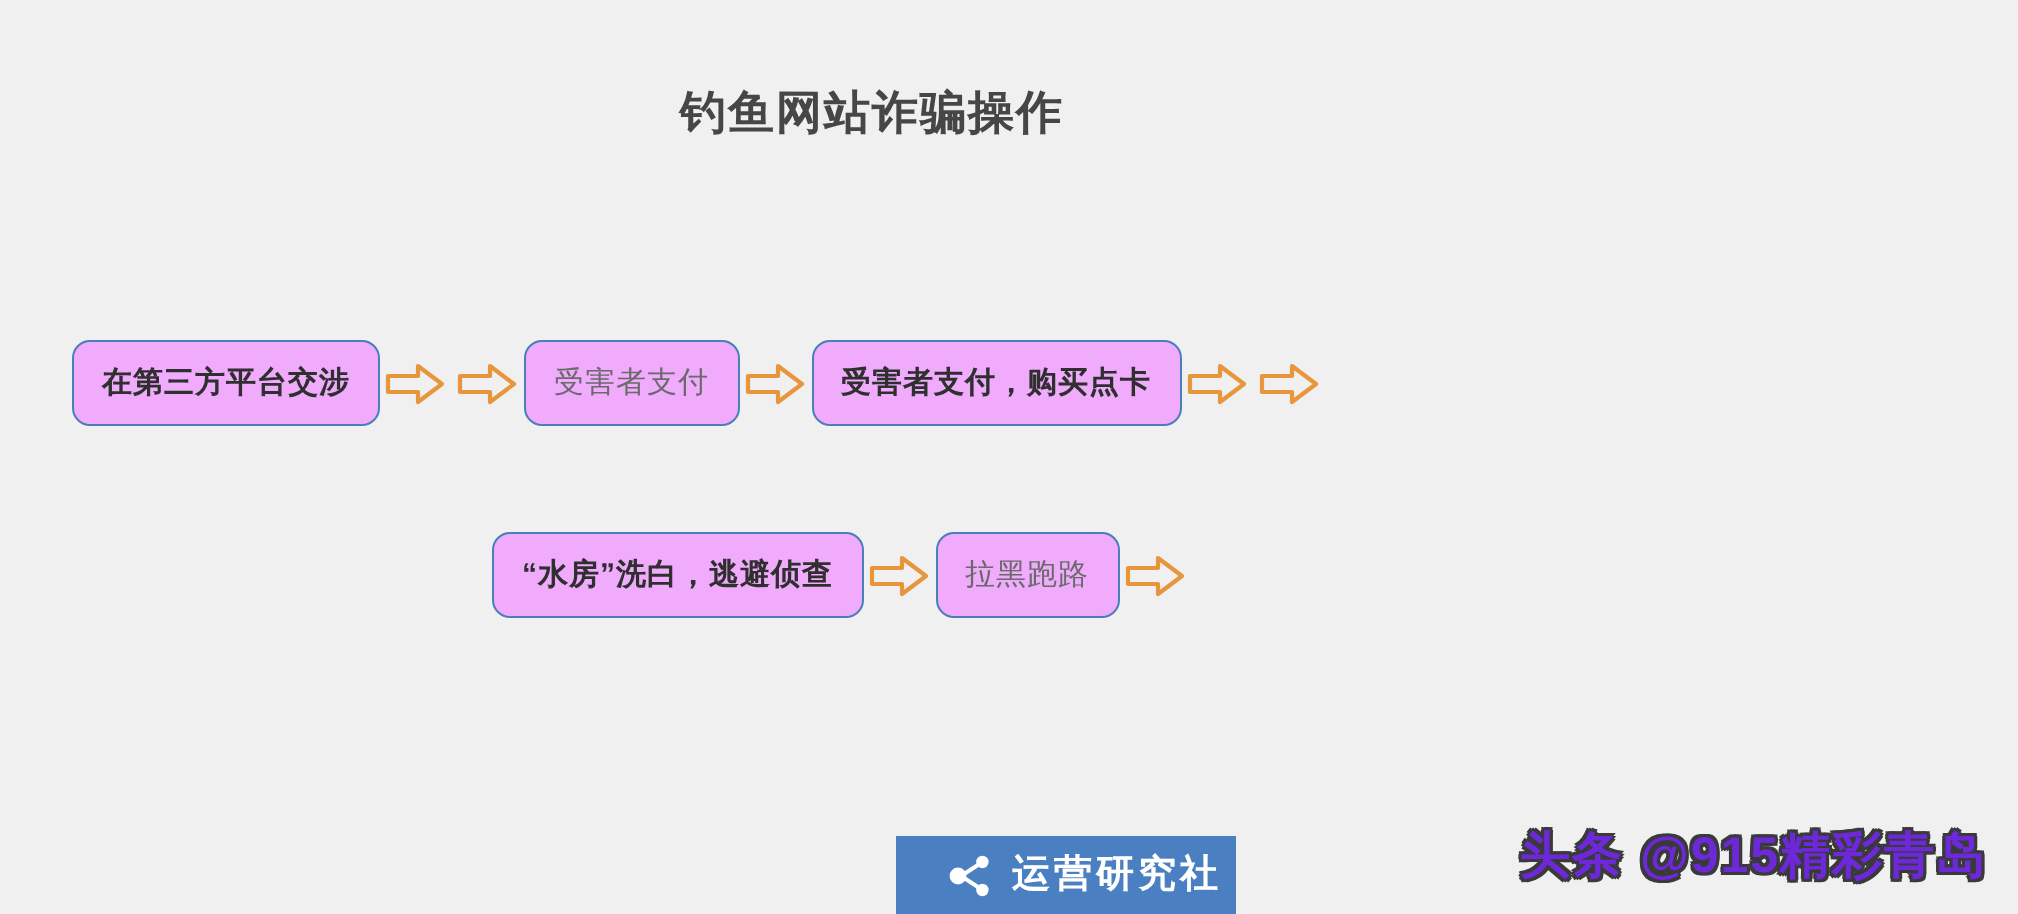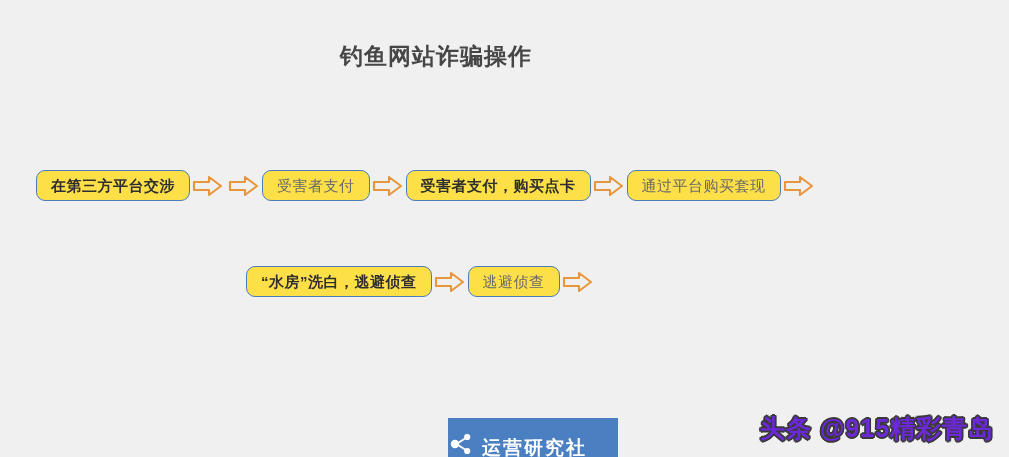--- a/index.html
+++ b/index.html
@@ -39,24 +39,24 @@
   .flow-row {
     position: absolute;
     display: flex;
     align-items: center;
   }
   .row-1 { top: 170px; left: 36px; }
   .row-2 { top: 266px; left: 246px; }
 
   .node {
     box-sizing: border-box;
-    height: 31px;
+    height: 43px;
     border: 1.6px solid #4a7ebb;
     border-radius: 9px;
-    background: #fde047;
+    background: #f0abfc;
     display: flex;
     align-items: center;
     justify-content: center;
     padding: 0 14px;
     white-space: nowrap;
   }
   .node-label {
     font-size: 15px;
     line-height: 1;
     letter-spacing: 0.5px;
@@ -83,22 +83,22 @@
 
   
   .logo-badge {
     position: absolute;
     left: 448px;
     top: 418px;
     width: 170px;
     height: 39px;
     background: #4a7fc1;
     display: flex;
-    align-items: flex-end;
-    padding-left: 0;
+    align-items: center;
+    padding-left: 24px;
     box-sizing: border-box;
   }
   .logo-icon {
     width: 26px;
     height: 26px;
     flex: 0 0 auto;
     margin-right: 8px;
   }
   .logo-icon svg { display: block; }
   .logo-text {
@@ -171,23 +171,20 @@
     <div class="node emph">
       <span class="node-label">受害者支付，购买点卡</span>
     </div>
 
     <div class="arrow">
       <svg width="32" height="24" viewBox="0 0 32 24">
         <path d="M2 8 L17 8 L17 3 L29 12 L17 21 L17 16 L2 16 Z" fill="none" stroke="#e8963c" stroke-width="2.1" stroke-linejoin="round" stroke-linecap="round"></path>
       </svg>
     </div>
 
-    <div class="node plain">
-      <span class="node-label">通过平台购买套现</span>
-    </div>
 
     <div class="arrow">
       <svg width="32" height="24" viewBox="0 0 32 24">
         <path d="M2 8 L17 8 L17 3 L29 12 L17 21 L17 16 L2 16 Z" fill="none" stroke="#e8963c" stroke-width="2.1" stroke-linejoin="round" stroke-linecap="round"></path>
       </svg>
     </div>
 
   </div>
 
   <div class="flow-row row-2">
@@ -196,21 +193,21 @@
       <span class="node-label">“水房”洗白，逃避侦查</span>
     </div>
 
     <div class="arrow">
       <svg width="32" height="24" viewBox="0 0 32 24">
         <path d="M2 8 L17 8 L17 3 L29 12 L17 21 L17 16 L2 16 Z" fill="none" stroke="#e8963c" stroke-width="2.1" stroke-linejoin="round" stroke-linecap="round"></path>
       </svg>
     </div>
 
     <div class="node plain">
-      <span class="node-label">逃避侦查</span>
+      <span class="node-label">拉黑跑路</span>
     </div>
 
     <div class="arrow">
       <svg width="32" height="24" viewBox="0 0 32 24">
         <path d="M2 8 L17 8 L17 3 L29 12 L17 21 L17 16 L2 16 Z" fill="none" stroke="#e8963c" stroke-width="2.1" stroke-linejoin="round" stroke-linecap="round"></path>
       </svg>
     </div>
 
 
   </div>

